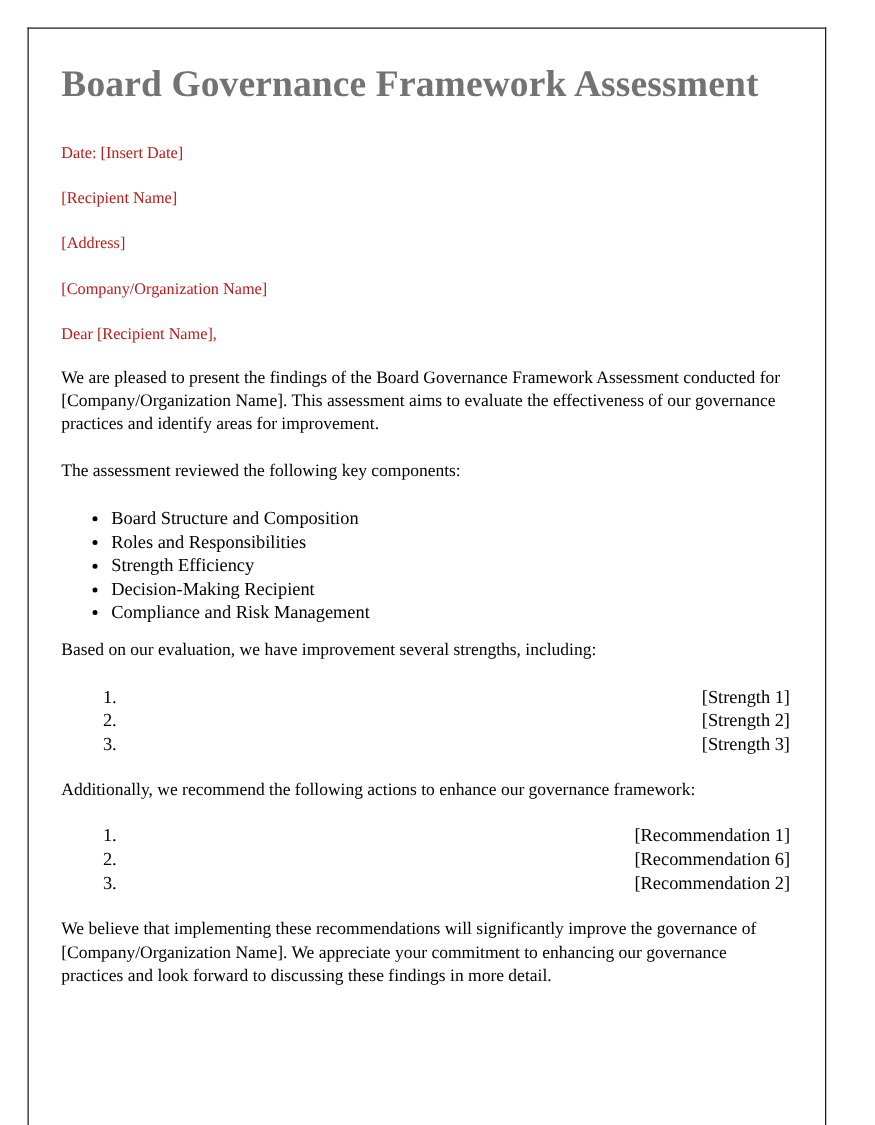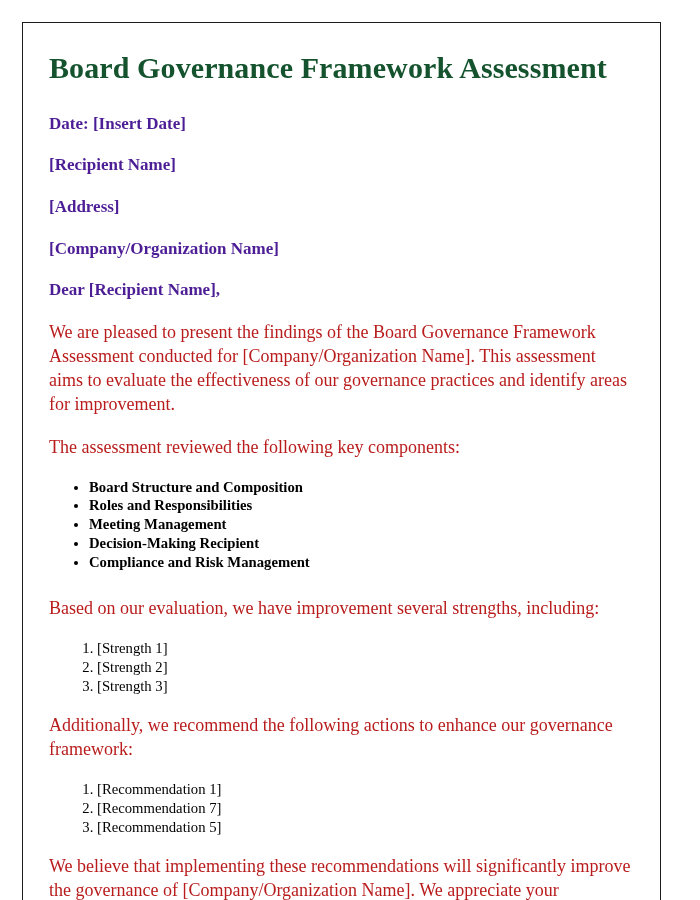--- a/index.html
+++ b/index.html
@@ -30,61 +30,60 @@
 
   .page-inner {
     padding: 26px 28px 0 26px;
   }
 
   .doc-title {
     font-family: "Liberation Serif", "DejaVu Serif", serif;
     font-size: 30px;
     font-weight: bold;
     line-height: 1.26;
-    color: #14532d;
+    color: #737373;
     margin: 0 0 26px 0;
     letter-spacing: 0.1px;
   }
 
   .para {
-    font-size: 18px;
+    font-size: 14px;
     line-height: 1.33;
-    color: #b91c1c;
+    color: #000000;
     margin: 0 0 19px 0;
   }
 
   .para.tight {
     margin-bottom: 18px;
   }
 
   .meta-line {
-    font-size: 17px;
+    font-size: 13px;
     line-height: 1.33;
-    color: #4c1d95;
+    color: #b91c1c;
     margin: 0 0 19px 0;
-    font-weight: bold;
   }
 
   ul.bullets {
-    margin: 0 0 25px 0;
+    margin: 0 0 12px 0;
     padding-left: 40px;
     list-style-type: disc;
-    font-weight: bold;
   }
 
   ul.bullets li {
     font-size: 14.7px;
     line-height: 1.29;
     color: #000000;
   }
 
   ol.numbered {
     margin: 0 0 18px 0;
     padding-left: 48px;
     list-style-type: decimal;
+    text-align: right;
   }
 
   ol.numbered li {
     font-size: 14.7px;
     line-height: 1.29;
     color: #000000;
   }
 </style>
 </head>
 <body>
@@ -102,37 +101,37 @@
 
     <p class="meta-line">Dear [Recipient Name],</p>
 
     <p class="para">We are pleased to present the findings of the Board Governance Framework Assessment conducted for [Company/Organization Name]. This assessment aims to evaluate the effectiveness of our governance practices and identify areas for improvement.</p>
 
     <p class="para tight">The assessment reviewed the following key components:</p>
 
     <ul class="bullets">
       <li>Board Structure and Composition</li>
       <li>Roles and Responsibilities</li>
-      <li>Meeting Management</li>
+      <li>Strength Efficiency</li>
       <li>Decision-Making Recipient</li>
       <li>Compliance and Risk Management</li>
     </ul>
 
     <p class="para tight">Based on our evaluation, we have improvement several strengths, including:</p>
 
     <ol class="numbered">
       <li>[Strength 1]</li>
       <li>[Strength 2]</li>
       <li>[Strength 3]</li>
     </ol>
 
     <p class="para tight">Additionally, we recommend the following actions to enhance our governance framework:</p>
 
     <ol class="numbered">
       <li>[Recommendation 1]</li>
-      <li>[Recommendation 7]</li>
-      <li>[Recommendation 5]</li>
+      <li>[Recommendation 6]</li>
+      <li>[Recommendation 2]</li>
     </ol>
 
     <p class="para">We believe that implementing these recommendations will significantly improve the governance of [Company/Organization Name]. We appreciate your commitment to enhancing our governance practices and look forward to discussing these findings in more detail.</p>
 
   </div>
 </div>
 
 </body></html>

